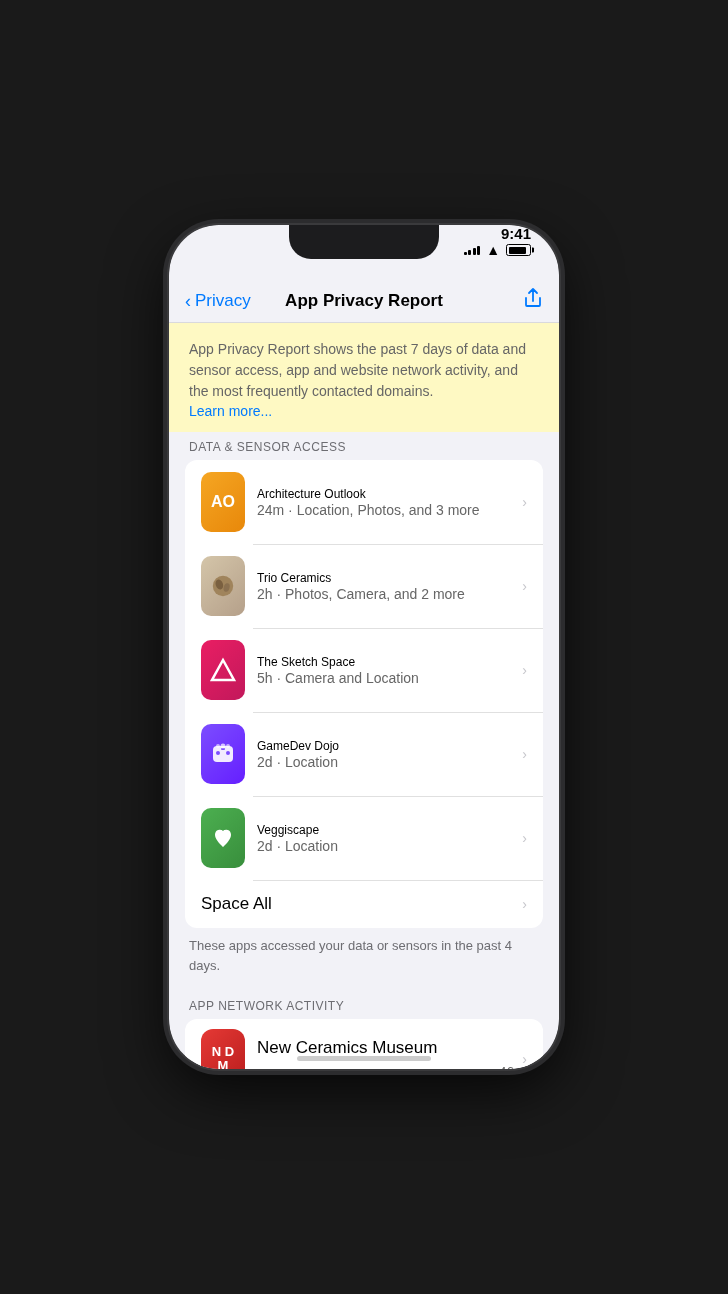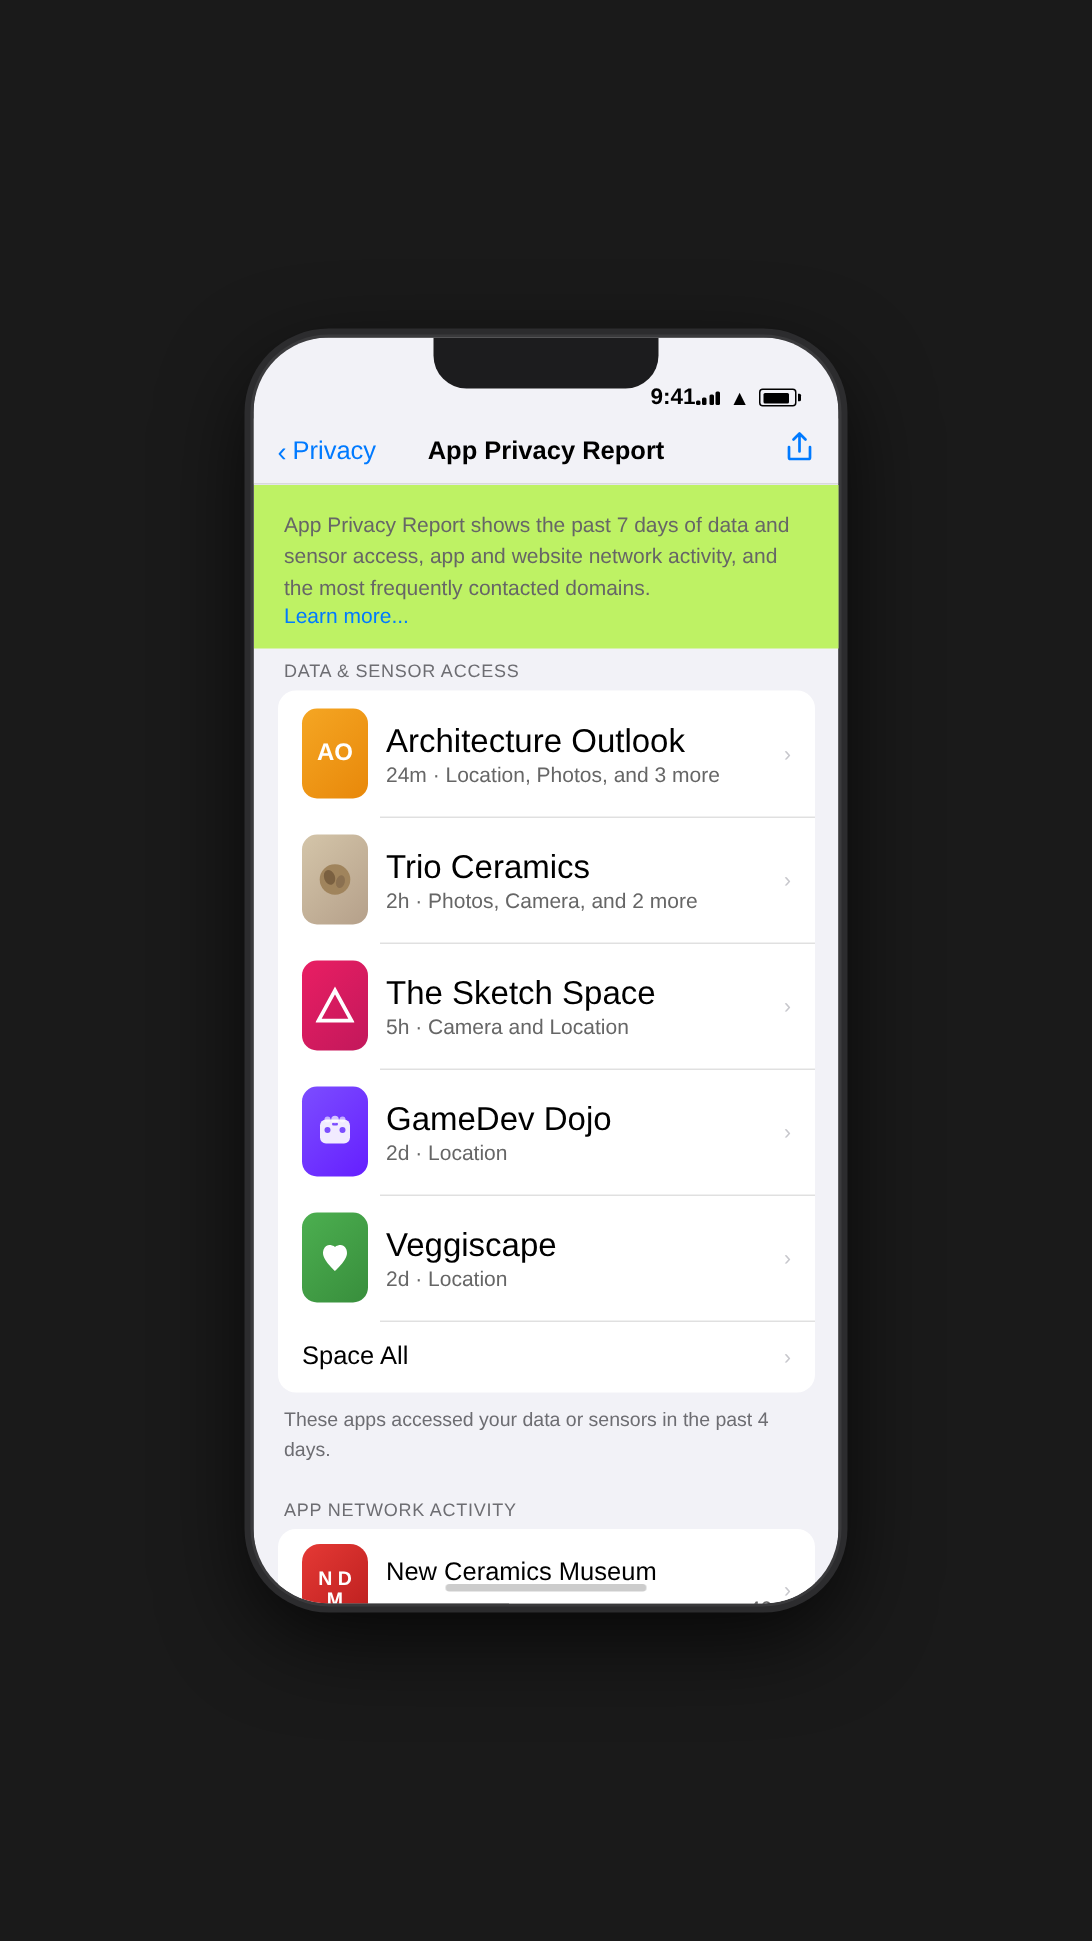--- a/index.html
+++ b/index.html
@@ -38,23 +38,24 @@
       background: #1c1c1e;
       border-radius: 0 0 22px 22px;
       z-index: 100;
     }
     
     .status-bar {
       height: 54px;
       display: flex;
       align-items: flex-end;
       padding: 0 28px 6px;
-      justify-content: flex-end;
+      justify-content: flex-start;
       position: relative;
       z-index: 10;
+      flex-direction: column;
     }
     .status-time {
       font-size: 15px;
       font-weight: 600;
       color: #000;
     }
     .status-icons {
       display: flex;
       align-items: center;
       gap: 6px;
@@ -137,21 +138,21 @@
     
     .screen-content {
       height: calc(844px - 54px - 44px);
       overflow-y: auto;
       padding-bottom: 20px;
     }
     .screen-content::-webkit-scrollbar { display: none; }
     
     .desc-section {
       padding: 16px 20px 12px;
-      background: #bef264;
+      background: #fef9c3;
     }
     .desc-text {
       font-size: 14px;
       color: #666;
       line-height: 1.5;
     }
     .desc-link {
       color: #007aff;
       font-size: 14px;
       cursor: pointer;
@@ -205,21 +206,21 @@
     .app-icon-ao { background: linear-gradient(135deg, #f5a623, #e8880a); }
     .app-icon-tc { background: linear-gradient(135deg, #d4c5a9, #b5a08a); position: relative; }
     .app-icon-ss { background: linear-gradient(135deg, #e91e63, #c2185b); }
     .app-icon-gd { background: linear-gradient(135deg, #7c4dff, #651fff); }
     .app-icon-vg { background: linear-gradient(135deg, #4caf50, #388e3c); }
     .app-icon-ndm { background: linear-gradient(135deg, #e53935, #b71c1c); border-radius: 12px; }
     .app-info {
       flex: 1;
     }
     .app-name {
-      font-size: 22px;
+      font-size: 12px;
       color: #000;
       font-weight: 400;
     }
     .app-detail {
       font-size: 14px;
       color: #666;
       margin-top: 1px;
     }
     .chevron-right {
       color: #c7c7cc;

